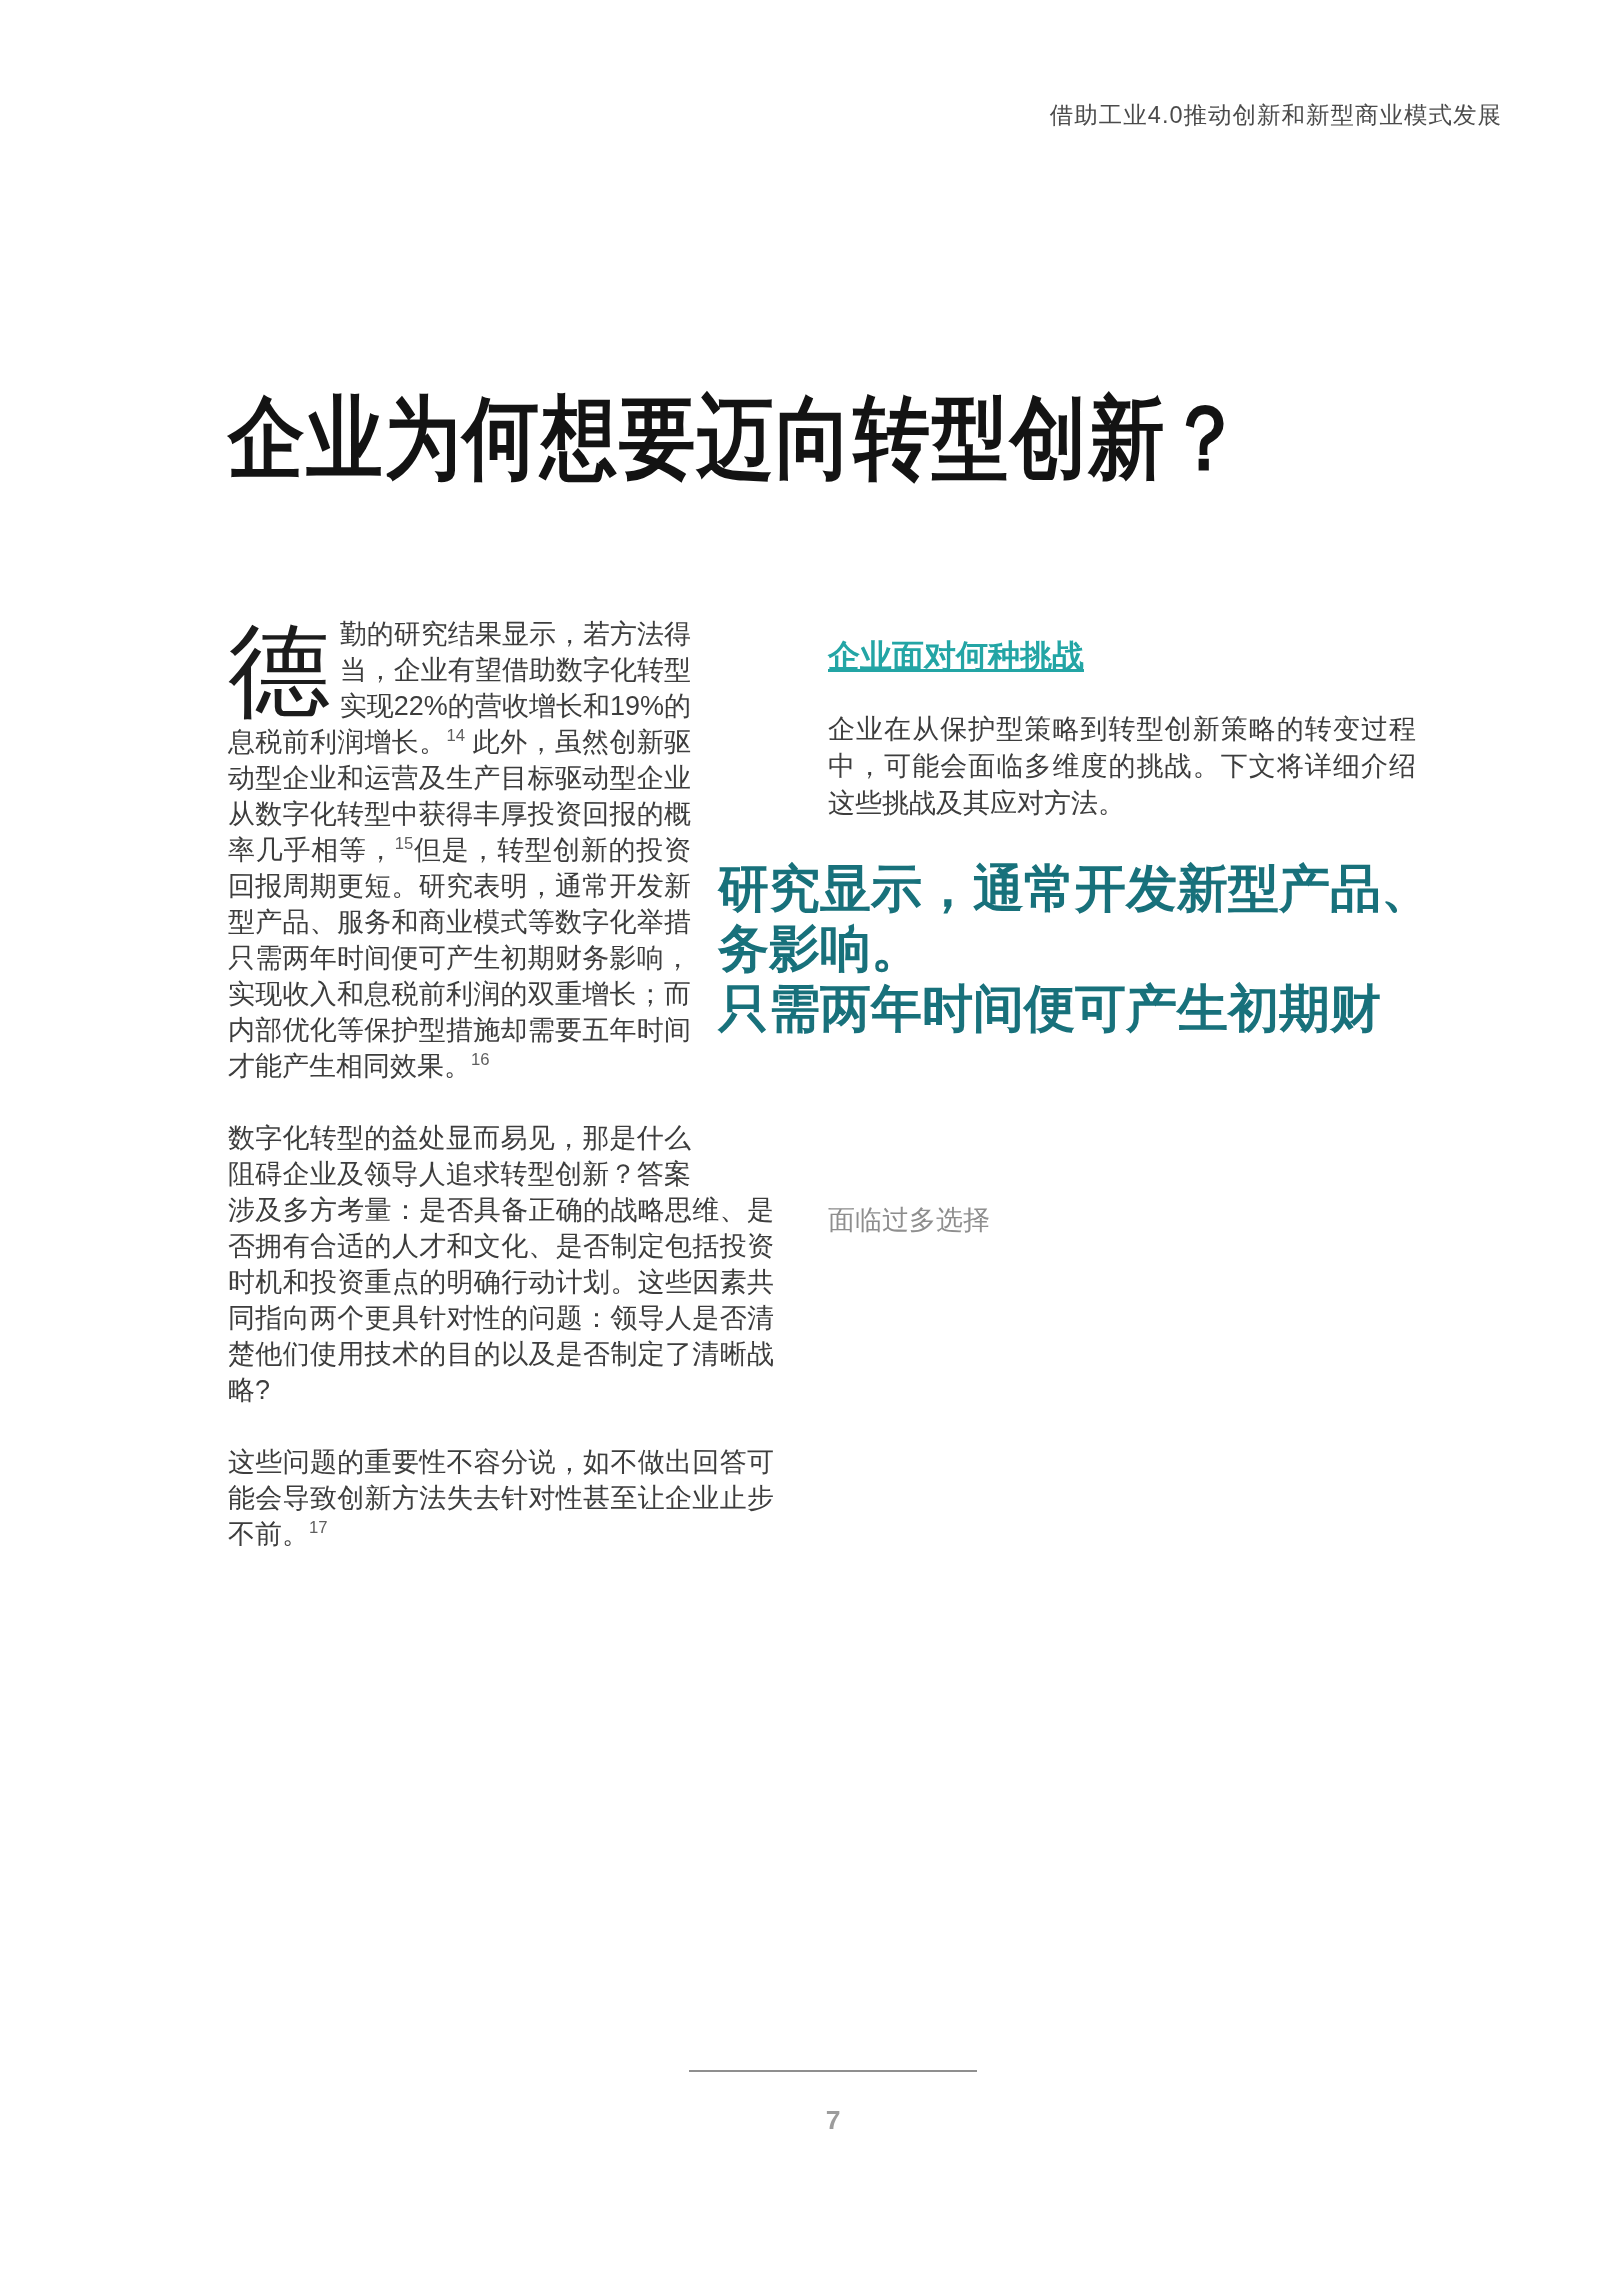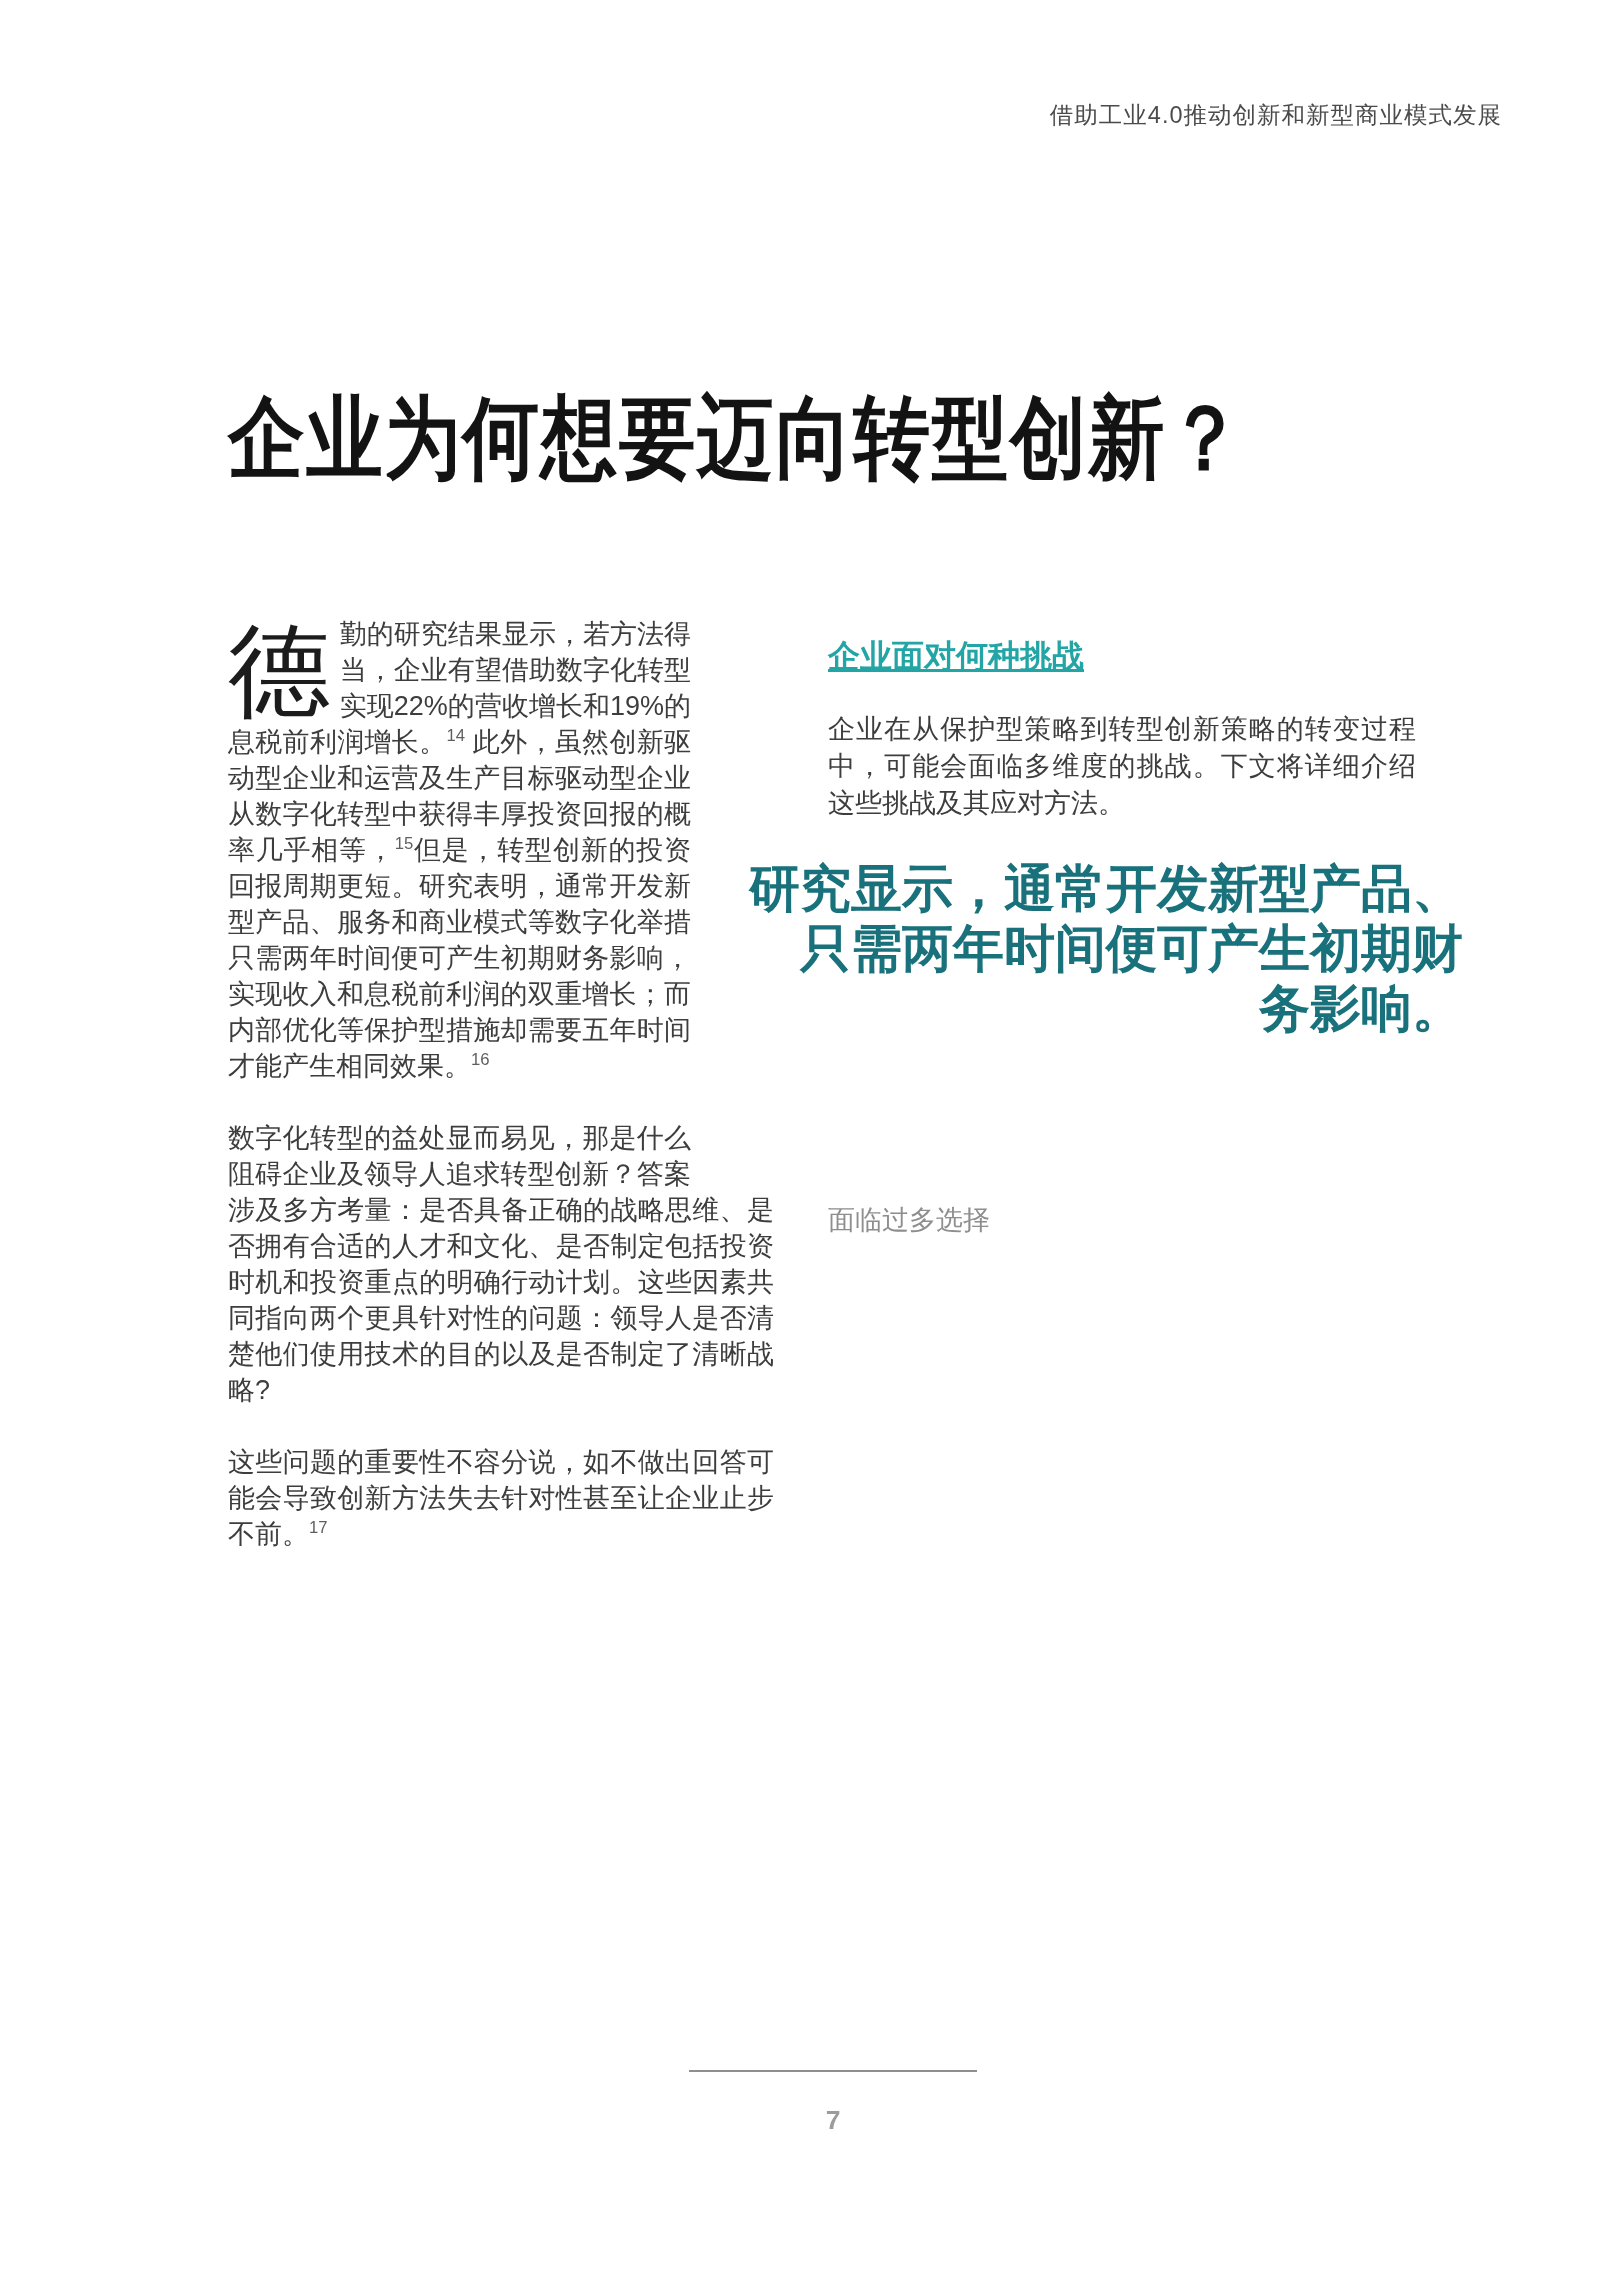--- a/index.html
+++ b/index.html
@@ -78,21 +78,20 @@
   .pull-quote{
     position:absolute;
     left:718px;
     top:859px;
     width:745px;
     font-size:51px;
     line-height:60px;
     font-weight:700;
     color:var(--teal-quote);
     white-space:nowrap;
-    text-align:right;
   }
   .col-right-top{
     position:absolute;
     left:828px;
     top:635px;
     width:588px;
   }
   .section-heading{
     font-size:32px;
     font-weight:700;
@@ -158,22 +157,22 @@
     <p>
       <span>数字化转型的益处显而易见，那是什么阻碍企业及领导人追求转型创新？答案涉及多方考量：是否具备正确的战略思维、是否拥有合适的人才和文化、是否制定包括投资时机和投资重点的明确行动计划。这些因素共同指向两个更具针对性的问题：领导人是否清楚他们使用技术的目的以及是否制定了清晰战略?</span>
     </p>
     <p>
       <span>这些问题的重要性不容分说，如不做出回答可能会导致创新方法失去针对性甚至让企业止步不前。</span><sup class="fn">17</sup>
     </p>
   </div>
 
   <div class="pull-quote">
     <div>研究显示，通常开发新型产品、</div>
+    <div>务影响。</div>
     <div>只需两年时间便可产生初期财</div>
-    <div>务影响。</div>
   </div>
 
   <div class="col-right-top">
     <h2 class="section-heading">企业面对何种挑战</h2>
     <p class="intro">
       <span>企业在从保护型策略到转型创新策略的转变过程中，可能会面临多维度的挑战。下文将详细介绍这些挑战及其应对方法。</span>
     </p>
   </div>
 
   <div class="col-right-bottom">

